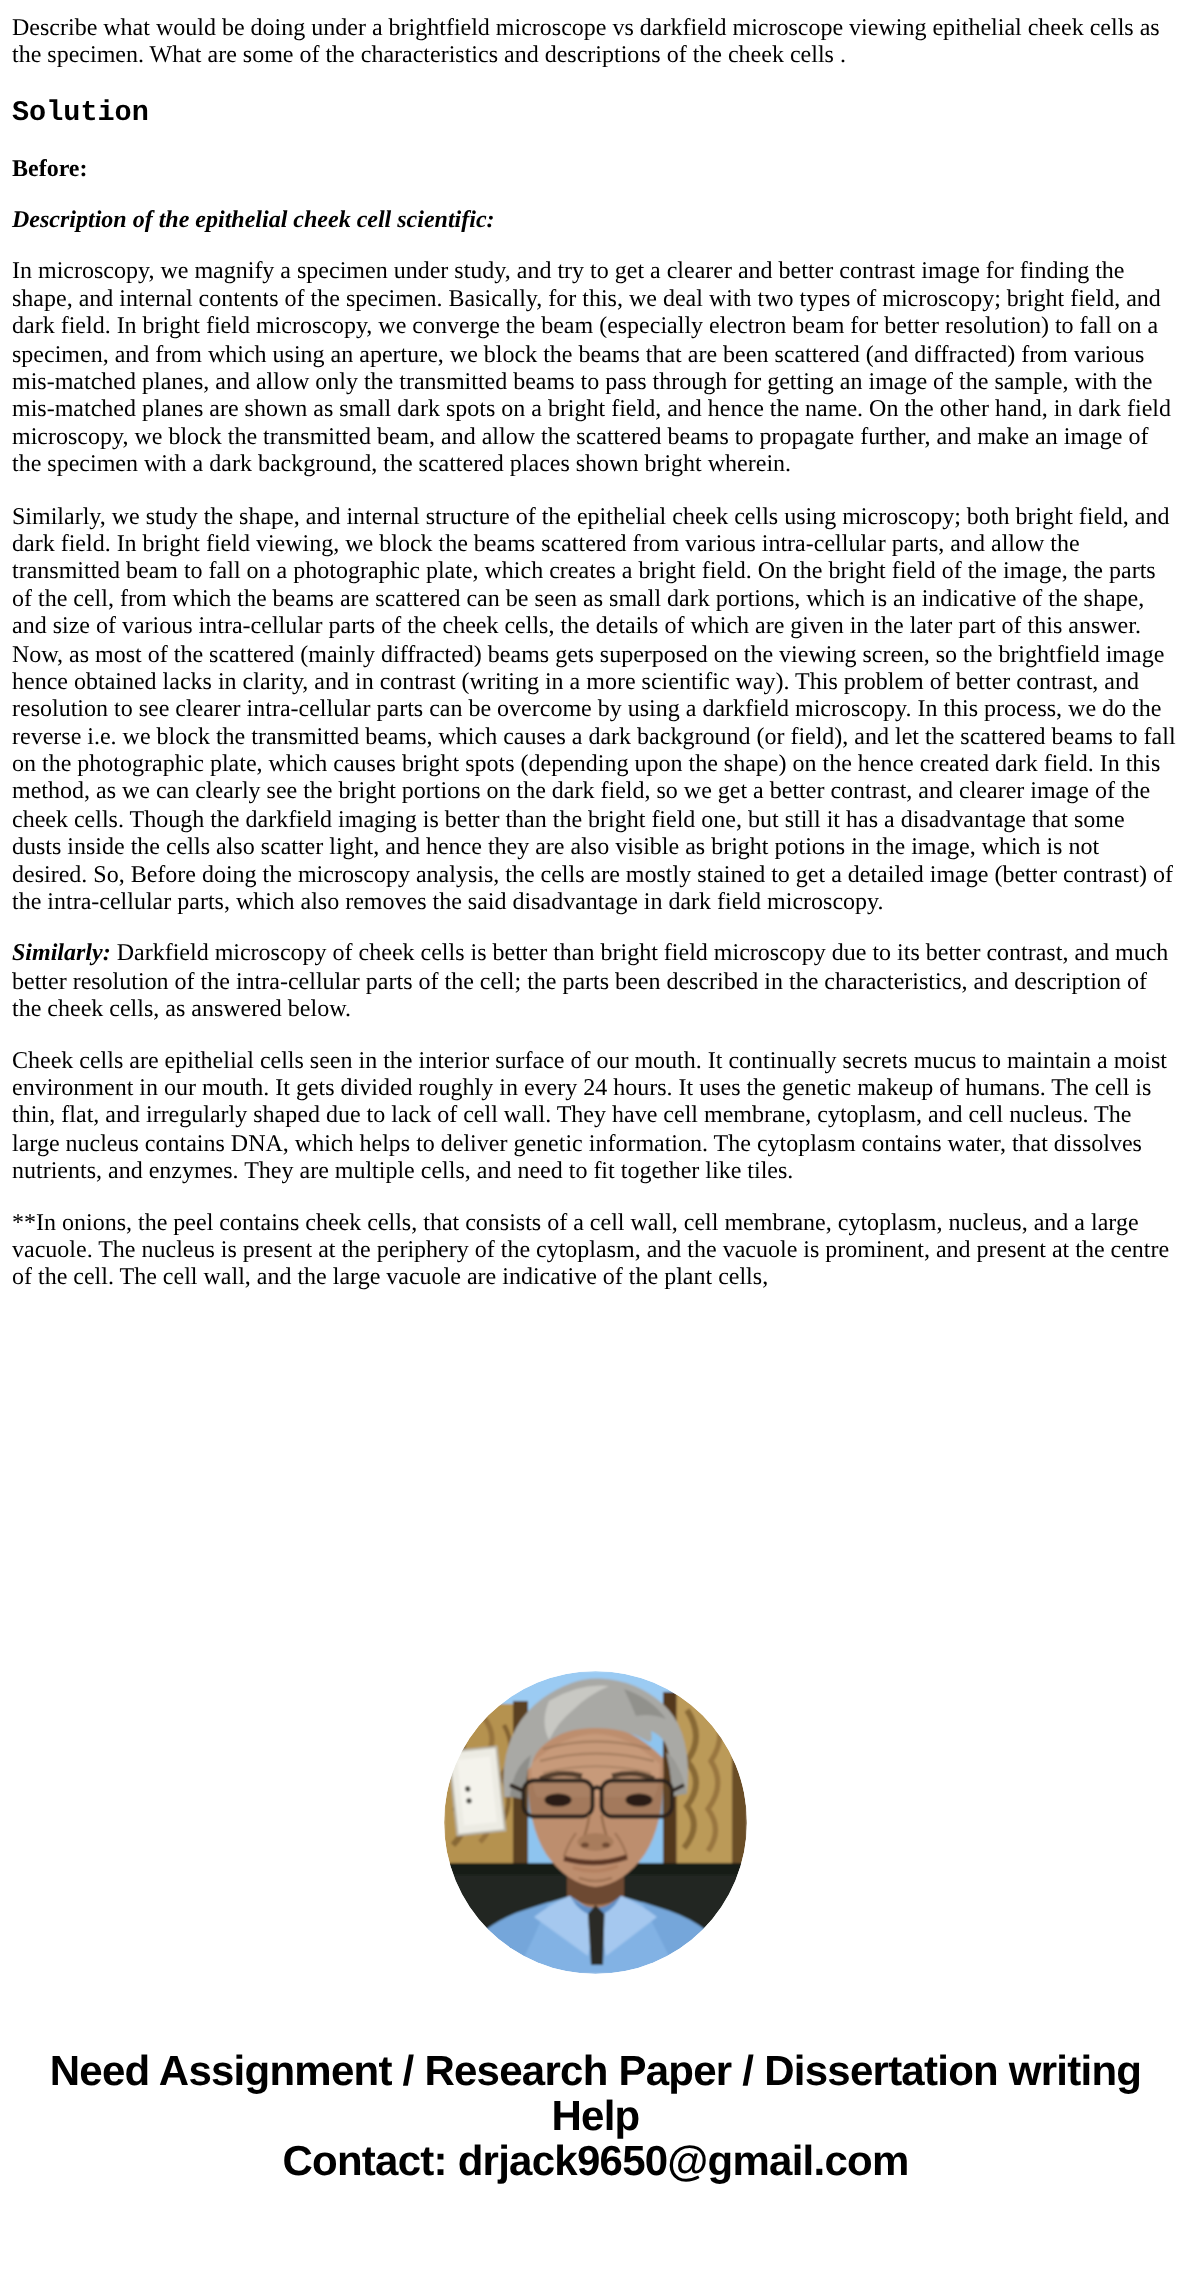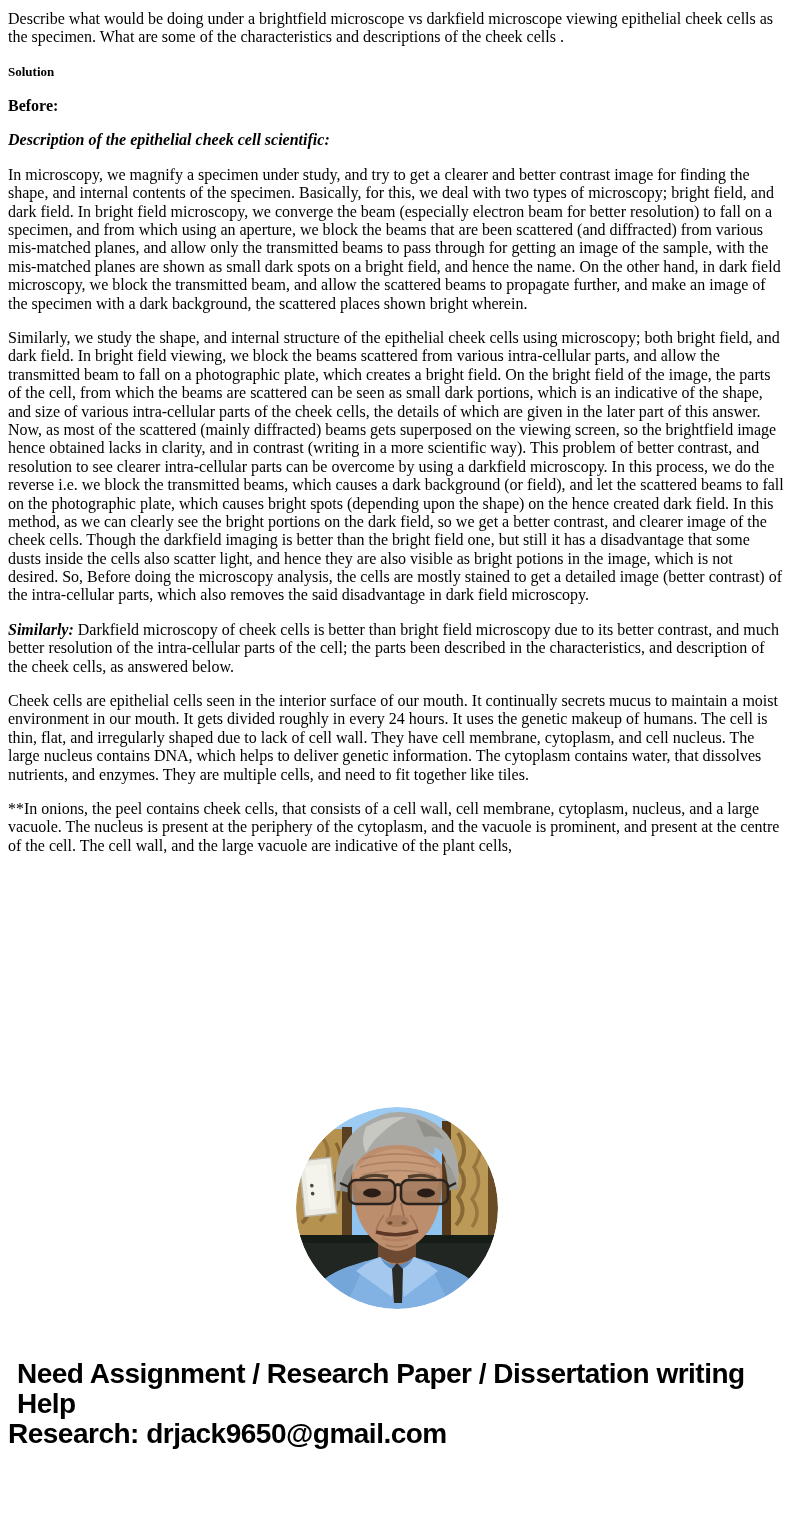--- a/index.html
+++ b/index.html
@@ -9,39 +9,39 @@
     background: #ffffff;
     color: #000000;
     font-family: "Liberation Serif", serif;
     font-size: 16px;
     overflow: hidden;
   }
   .doc { padding: 0 8px; }
   .doc p { margin: 16px 0; line-height: 1.15; }
   .doc p.first { margin-top: 10px; }
   h3.sol {
-    font-family: Liberation Serif, serif;
-    font-size: 13px;
+    font-family: Liberation Mono, monospace;
+    font-size: 19px;
     font-weight: bold;
     margin: 18px 0;
     line-height: 1.1;
   }
   .bold { font-weight: bold; }
   .bi { font-weight: bold; font-style: italic; }
   .avatar-wrap {
     width: 202px;
     height: 202px;
     margin: 252px auto 0 auto;
     border-radius: 50%;
     overflow: hidden;
   }
   .avatar-wrap svg { display: block; }
   .footer {
     margin-top: 50px;
-    text-align: left;
+    text-align: center;
     font-family: "Liberation Sans", sans-serif;
     font-weight: bold;
     font-size: 28px;
     line-height: 30px;
     letter-spacing: -0.5px;
     color: #000000;
   }
   .footer .help-line { margin: 0 auto; max-width: 760px; }
 </style>
 </head>
@@ -158,16 +158,16 @@
         <path d="M80 125 Q101 131 122 124" stroke="#5d3828" stroke-width="3.6" fill="none"></path>
         <path d="M86 131 Q101 136 116 130" stroke="#b2805f" stroke-width="2.4" fill="none" opacity="0.9"></path>
 
         <path d="M90 138 Q101 142 112 138" stroke="#9a6f50" stroke-width="1.6" fill="none" opacity="0.8"></path>
       </g>
     </svg>
   </div>
 
   <div class="footer">
     <div class="help-line">Need Assignment / Research Paper / Dissertation writing Help</div>
-    <div>Research: drjack9650@gmail.com</div>
+    <div>Contact: drjack9650@gmail.com</div>
   </div>
 
 </main>
 
 </body></html>

